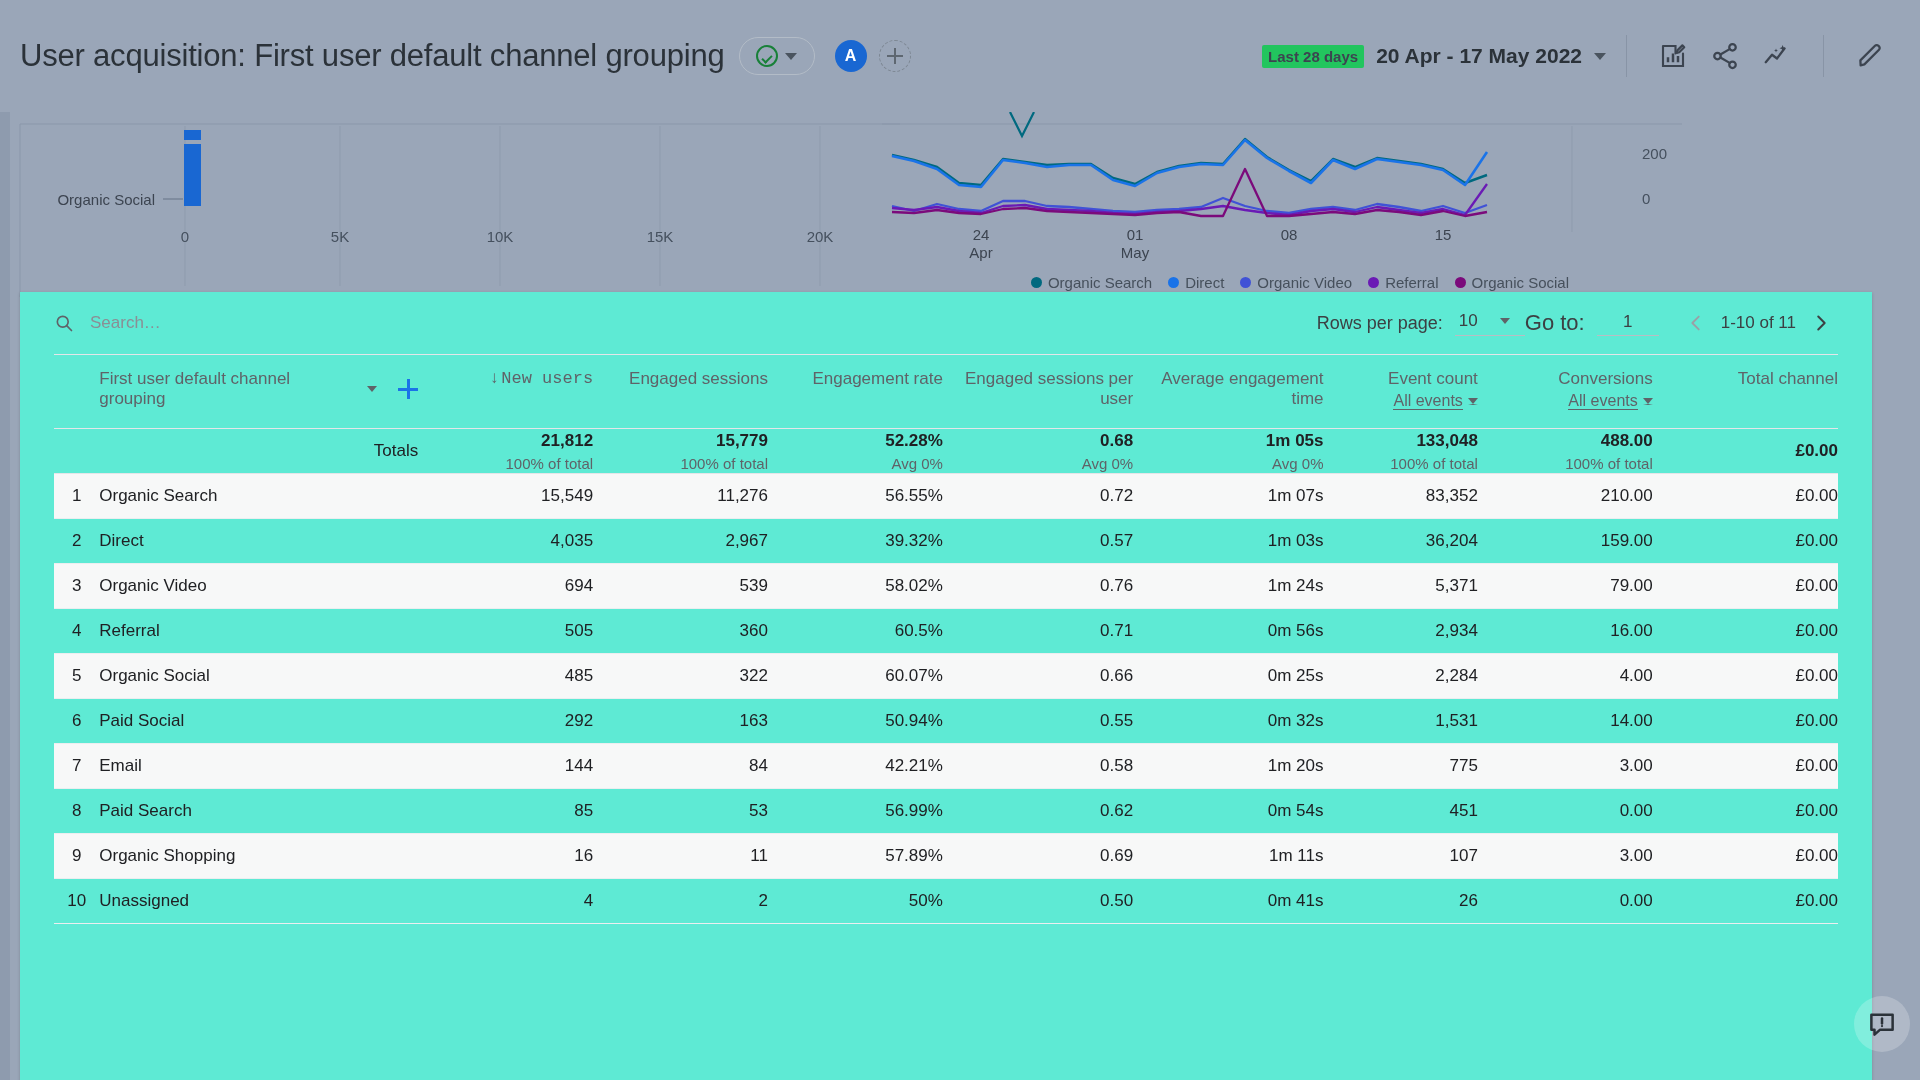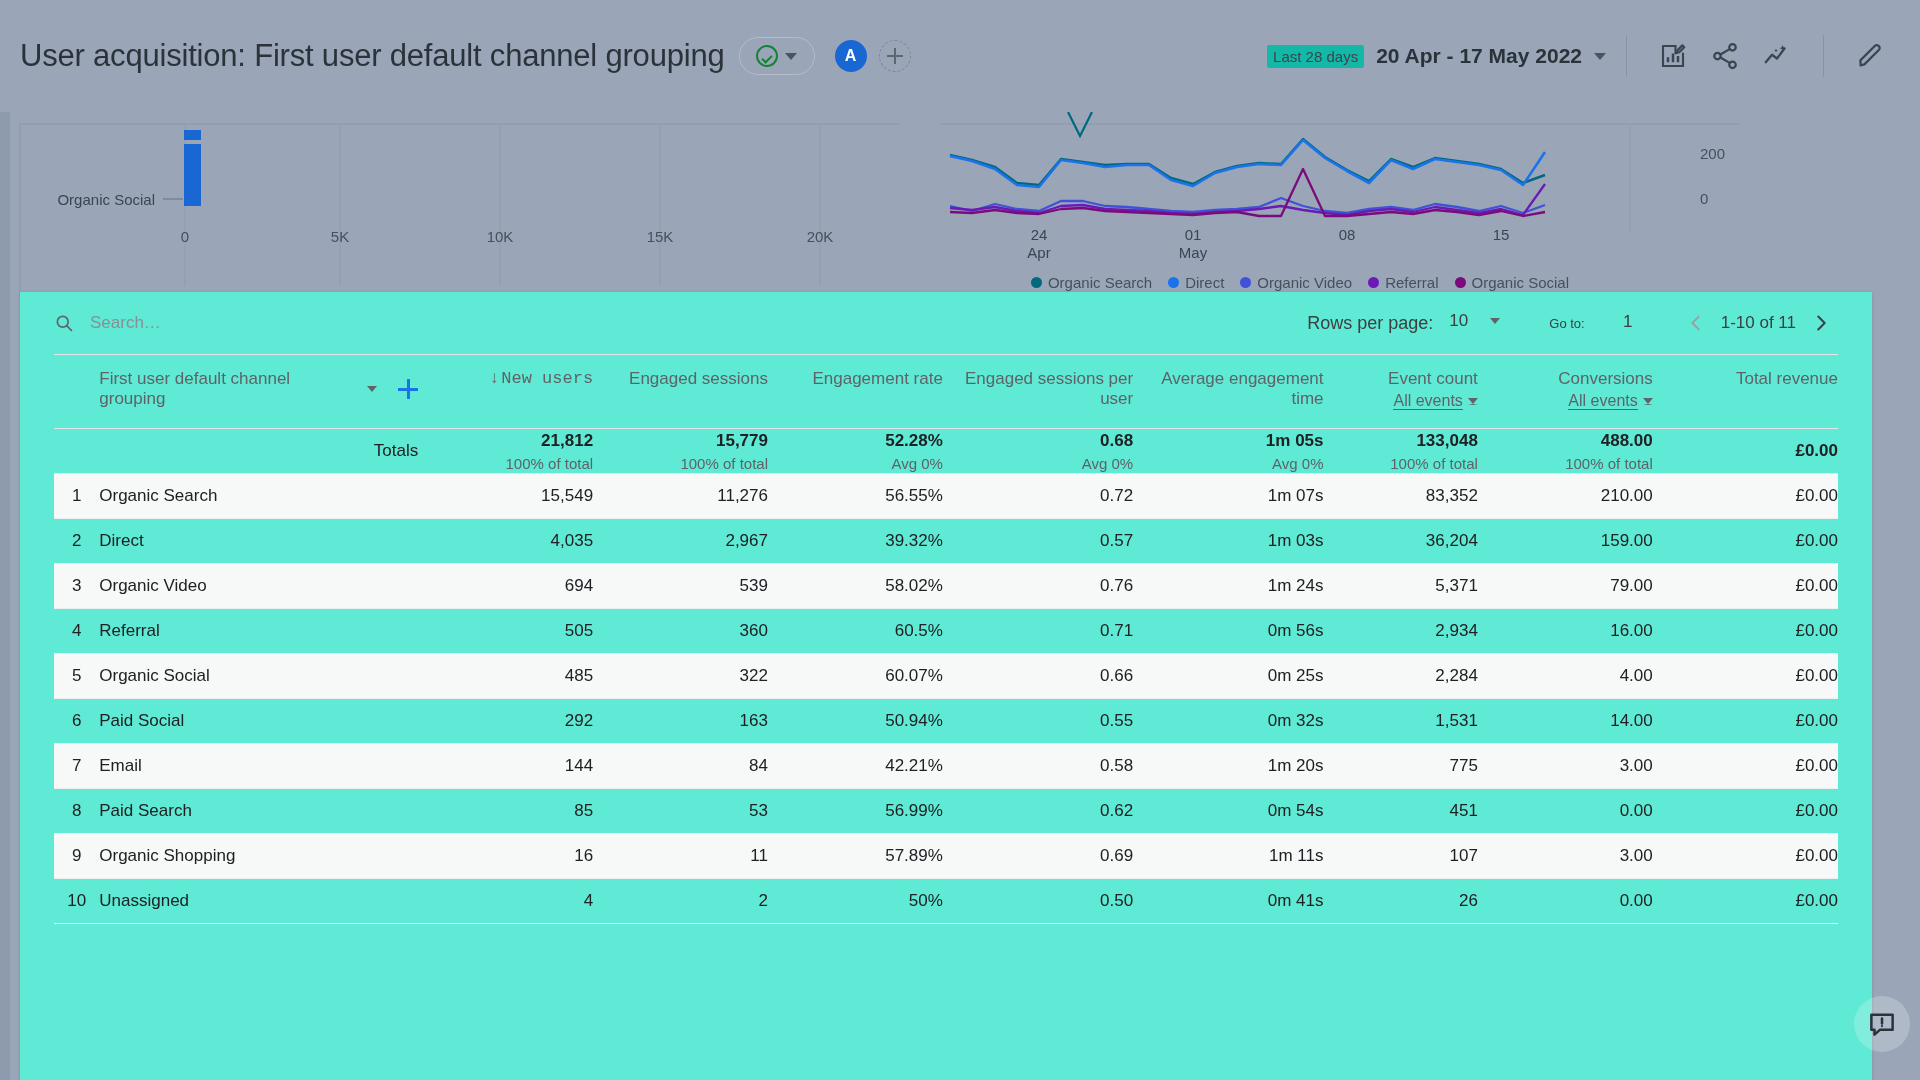--- a/index.html
+++ b/index.html
@@ -78,23 +78,23 @@
     content: ""; position: absolute; background: #5e6771;
   }
   .add-comparison::before { left: 14px; top: 7px; width: 2px; height: 16px; }
   .add-comparison::after  { left: 7px; top: 14px; width: 16px; height: 2px; }
 
   .header-right {
     margin-left: auto;
     display: flex; align-items: center;
   }
   .range-badge {
-    font-size: 15px; font-weight: normal;
+    font-size: 15px; font-weight: bold;
     color: #3c4450;
-    background: #14b8a6;
+    background: #22c55e;
     padding: 3px 6px;
     border-radius: 2px;
     white-space: nowrap;
   }
   .range-text {
     margin-left: 12px;
     font-size: 21px; font-weight: bold;
     color: #2b3239;
     white-space: nowrap;
   }
@@ -111,21 +111,21 @@
 
   
   .charts {
     position: absolute; left: 0; top: 112px;
     width: 1920px; height: 195px;
   }
   .bar-chart {
     position: absolute; left: 0; top: 0; width: 900px; height: 195px;
   }
   .line-chart {
-    position: absolute; left: 940px; top: 0; width: 800px; height: 195px;
+    position: absolute; left: 882px; top: 0; width: 800px; height: 195px;
   }
   .chart-legend {
     position: absolute; left: 900px; top: 162px;
     width: 800px;
     display: flex; align-items: center; justify-content: center;
     gap: 16px;
   }
   .legend-item { display: flex; align-items: center; gap: 6px; }
   .legend-dot { width: 11px; height: 11px; border-radius: 50%; }
   .legend-label { font-size: 15px; color: #46505c; white-space: nowrap; }
@@ -162,21 +162,21 @@
     padding: 0 4px 4px 4px;
     min-width: 62px;
   }
   .pager-select-val { font-size: 17px; color: #3c4043; }
   .caret-sm {
     width: 0; height: 0;
     border-left: 5px solid transparent;
     border-right: 5px solid transparent;
     border-top: 6px solid #5f6368;
   }
-  .goto-label { margin-left: 34px; font-size: 13px; color: #3c4043; }
+  .goto-label { font-size: 22px; color: #3c4043; }
   .goto-input {
     margin-left: 12px;
     width: 58px;
     border: none; border-bottom: 1px solid #b9bdc2;
     outline: none; text-align: center;
     font-size: 17px; color: #3c4043;
     font-family: "Liberation Sans", sans-serif;
     padding-bottom: 3px; background: transparent;
   }
   .chev {
@@ -478,21 +478,21 @@
             </th>
             <th class="th-num">
               <span>Event count</span>
               <span class="sub-link"><span>All events</span><span class="sub-caret-inline"></span></span>
             </th>
             <th class="th-num">
               <span>Conversions</span>
               <span class="sub-link"><span>All events</span><span class="sub-caret-inline"></span></span>
             </th>
             <th class="th-num">
-              <span>Total revenue</span>
+              <span>Total channel</span>
             </th>
           </tr>
         </thead>
         <tbody>
           <tr class="totals-row">
             <td></td>
             <td class="totals-label">Totals</td>
             <td class="td-num">
               <span class="totals-main">21,812</span>
               <span class="totals-sub">100% of total</span>

